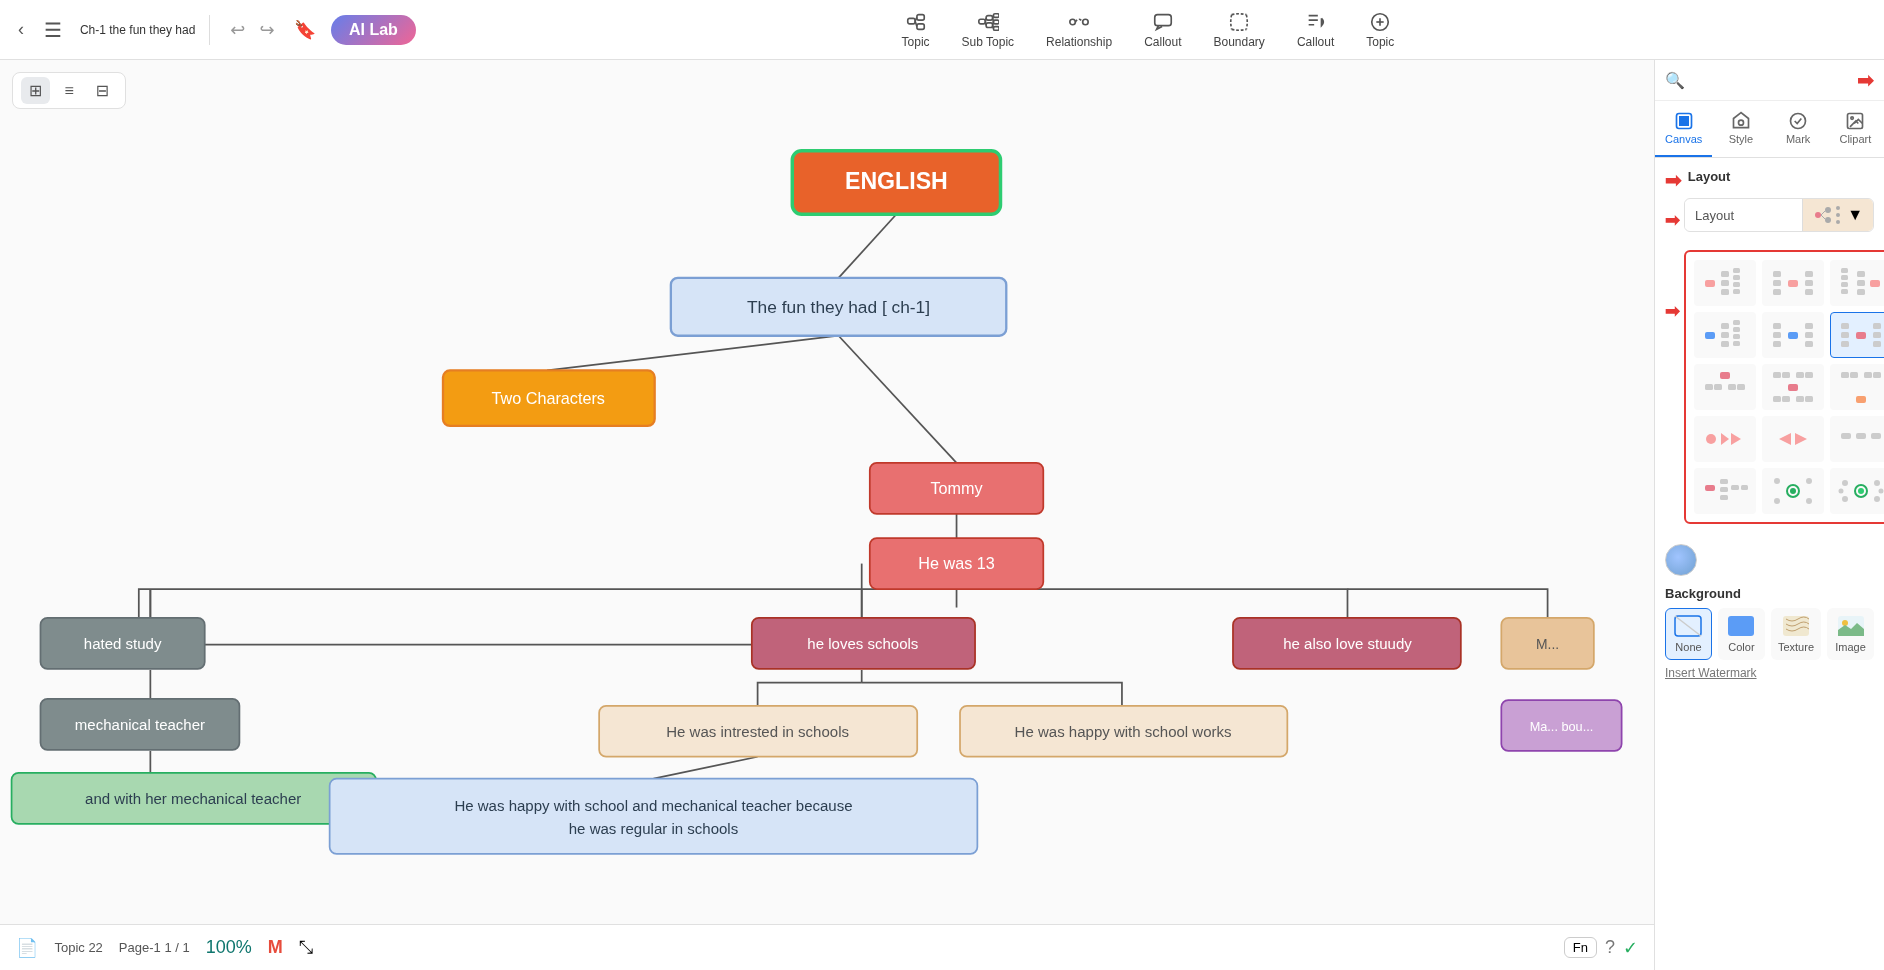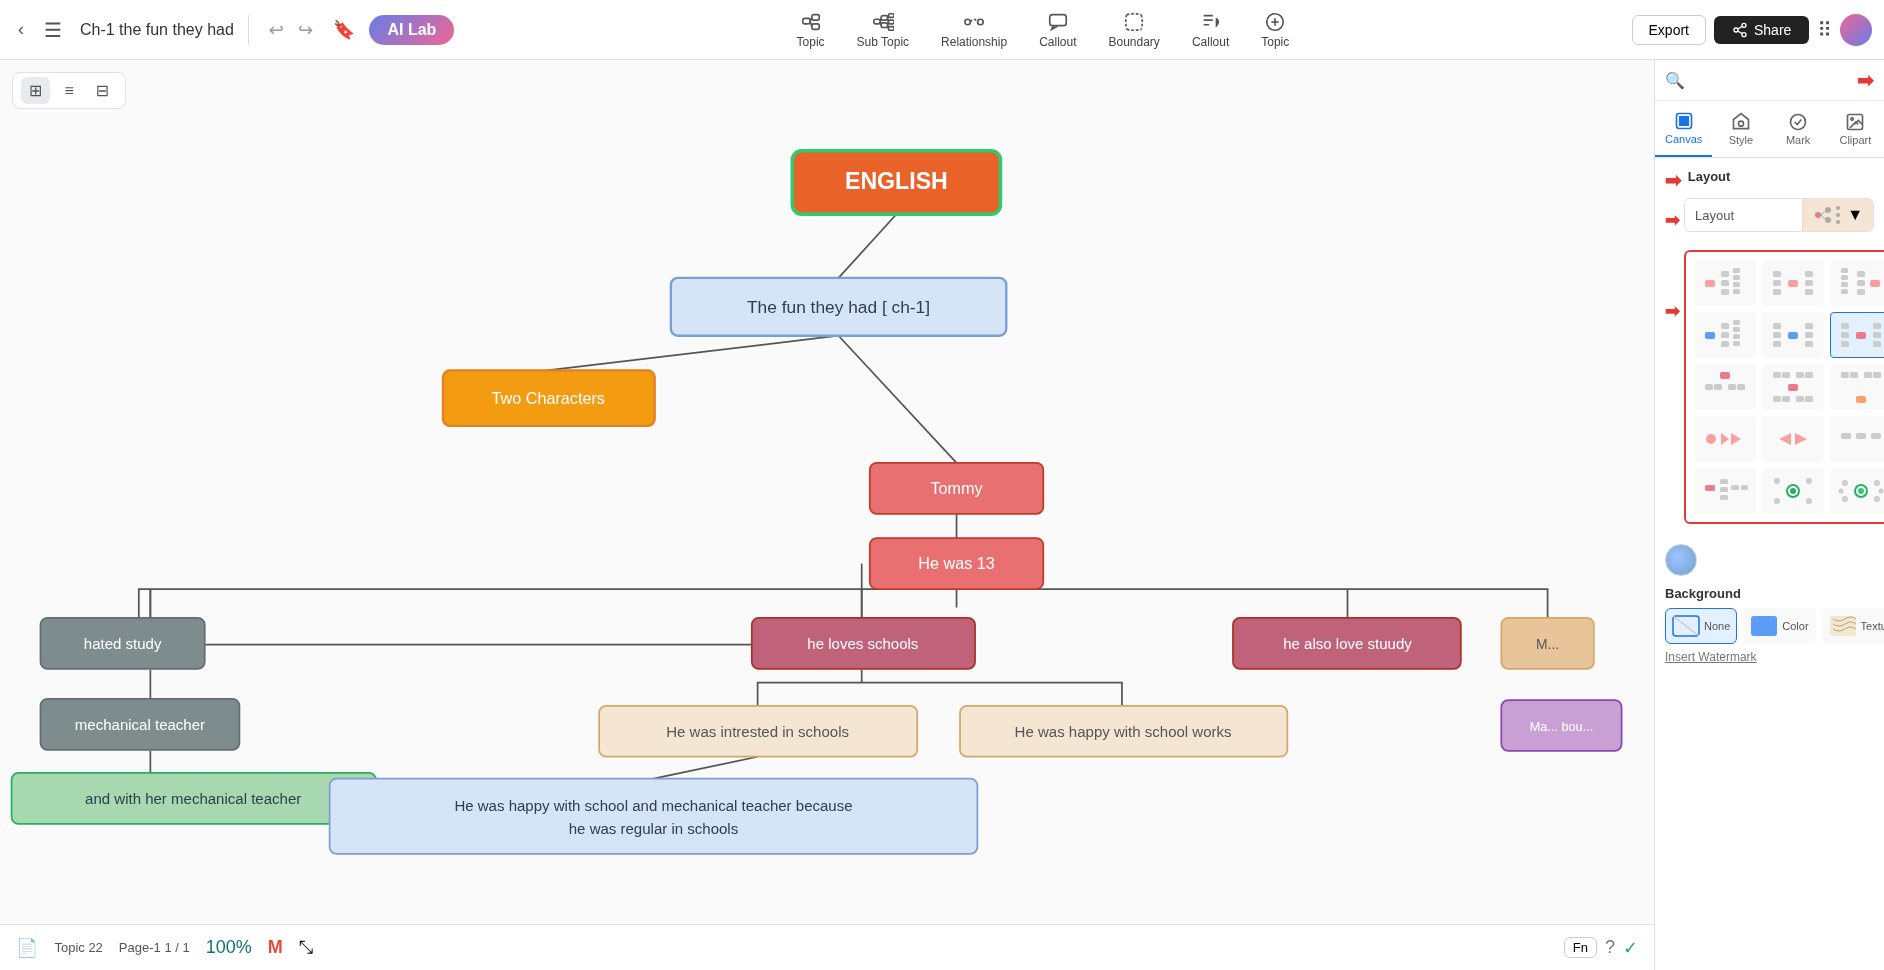--- a/index.html
+++ b/index.html
@@ -7,21 +7,21 @@
 
     
     .top-toolbar {
       display: flex; align-items: center; height: 60px;
       background: #fff; border-bottom: 1px solid #e0e0e0;
       padding: 0 12px; gap: 8px; position: relative; z-index: 10;
     }
     .toolbar-left { display: flex; align-items: center; gap: 8px; }
     .toolbar-nav-btn { background: none; border: none; cursor: pointer; font-size: 18px; color: #555; padding: 4px 6px; }
     .toolbar-menu-btn { background: none; border: none; cursor: pointer; font-size: 20px; color: #555; padding: 4px 6px; }
-    .toolbar-title { font-size: 16px; color: #333; font-weight: 500; margin-left: 4px; }
+    .toolbar-title { font-size: 12px; color: #333; font-weight: 500; margin-left: 4px; }
     .toolbar-divider { width: 1px; height: 30px; background: #ddd; margin: 0 6px; }
     .toolbar-history { display: flex; gap: 2px; }
     .toolbar-history-btn { background: none; border: none; cursor: pointer; font-size: 18px; color: #999; padding: 4px 6px; }
     .toolbar-bookmark-btn { background: none; border: none; cursor: pointer; font-size: 18px; color: #777; padding: 4px 6px; }
     .ai-lab-btn {
       background: linear-gradient(135deg, #667eea, #f06595);
       color: #fff; border: none; border-radius: 20px;
       padding: 6px 18px; font-size: 16px; font-weight: 600; cursor: pointer;
     }
     .toolbar-center { display: flex; align-items: center; gap: 4px; margin: 0 auto; }
@@ -69,21 +69,21 @@
     .bottom-fn-btn { background: #fff; border: 1px solid #ccc; border-radius: 6px; padding: 2px 8px; font-size: 13px; cursor: pointer; }
     .bottom-help-btn { background: none; border: none; cursor: pointer; font-size: 18px; color: #777; }
     .bottom-check { color: #27ae60; font-size: 18px; }
 
     
     .right-panel {
       width: 230px; background: #fff; border-left: 1px solid #e0e0e0;
       display: flex; flex-direction: column; overflow-y: auto;
     }
     .right-panel-tabs {
-      display: flex; border-bottom: 1px solid #e0e0e0; background: #fff; align-items: center;
+      display: flex; border-bottom: 1px solid #e0e0e0; background: #fff;
     }
     .rpanel-tab {
       flex: 1; display: flex; flex-direction: column; align-items: center;
       padding: 10px 4px; font-size: 11px; color: #666; cursor: pointer;
       gap: 2px; border: none; background: none;
     }
     .rpanel-tab.active { color: #1a73e8; border-bottom: 2px solid #1a73e8; }
     .rpanel-tab svg { width: 20px; height: 20px; }
     .rpanel-body { padding: 10px; flex: 1; }
 
@@ -110,21 +110,21 @@
 
     
     .bg-section { margin-top: 8px; }
     .bg-color-circle {
       width: 32px; height: 32px; border-radius: 50%;
       background: radial-gradient(circle at 40% 40%, #a0c4ff, #6fa0d0);
       border: 1px solid #ccc; margin-bottom: 8px;
     }
     .bg-options { display: grid; grid-template-columns: repeat(4, 1fr); gap: 6px; }
     .bg-option {
-      display: flex; flex-direction: row; align-items: center;
+      display: flex; flex-direction: column; align-items: center;
       padding: 6px; cursor: pointer; border-radius: 6px; border: 1px solid transparent;
       font-size: 11px; color: #555; gap: 4px; background: #f9f9f9;
     }
     .bg-option.active { border-color: #1a73e8; background: #e3f0ff; }
     .bg-option svg { width: 28px; height: 22px; }
 
     .insert-watermark { font-size: 12px; color: #777; padding: 6px 0; cursor: pointer; text-decoration: underline; }
   </style>
 </head>
 <body>
@@ -212,35 +212,20 @@
     <button class="toolbar-tool">
       <svg viewBox="0 0 24 24" fill="none" stroke="#555" stroke-width="1.8">
         <circle cx="12" cy="12" r="9"></circle>
         <line x1="12" y1="8" x2="12" y2="16"></line>
         <line x1="8" y1="12" x2="16" y2="12"></line>
       </svg>
       <span>Topic</span>
     </button>
   </div>
 
-  <div class="toolbar-right">
-    <button class="export-btn">Export</button>
-    <button class="share-btn">
-      <svg width="16" height="16" viewBox="0 0 24 24" fill="none" stroke="white" stroke-width="2">
-        <circle cx="18" cy="5" r="3"></circle>
-          <circle cx="6" cy="12" r="3"></circle>
-          <circle cx="18" cy="19" r="3"></circle>
-        <line x1="8.59" y1="13.51" x2="15.42" y2="17.49"></line>
-          <line x1="15.41" y1="6.51" x2="8.59" y2="10.49"></line>
-      </svg>
-      <span>Share</span>
-    </button>
-    <button class="grid-btn">⠿</button>
-    <div class="avatar"></div>
-  </div>
 </div>
 
 <div class="main-area">
 
   <div class="canvas-area">
     
     <div class="secondary-toolbar">
       <button class="sec-tool-btn active">⊞</button>
       <button class="sec-tool-btn">≡</button>
       <button class="sec-tool-btn">⊟</button>

